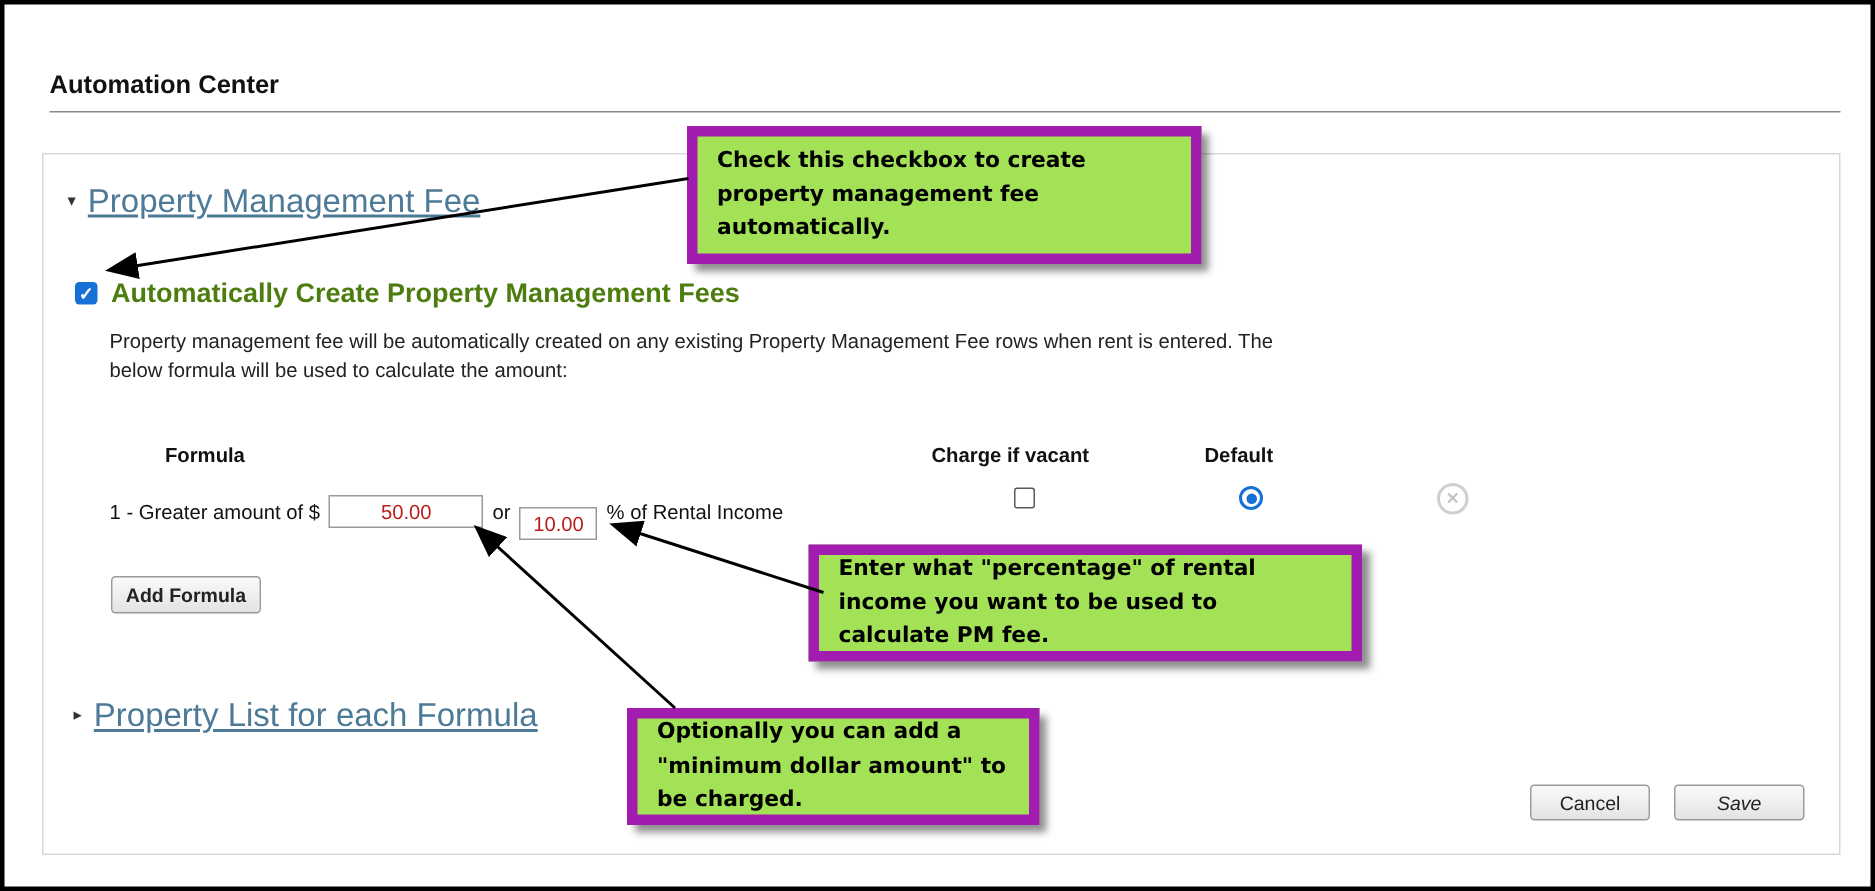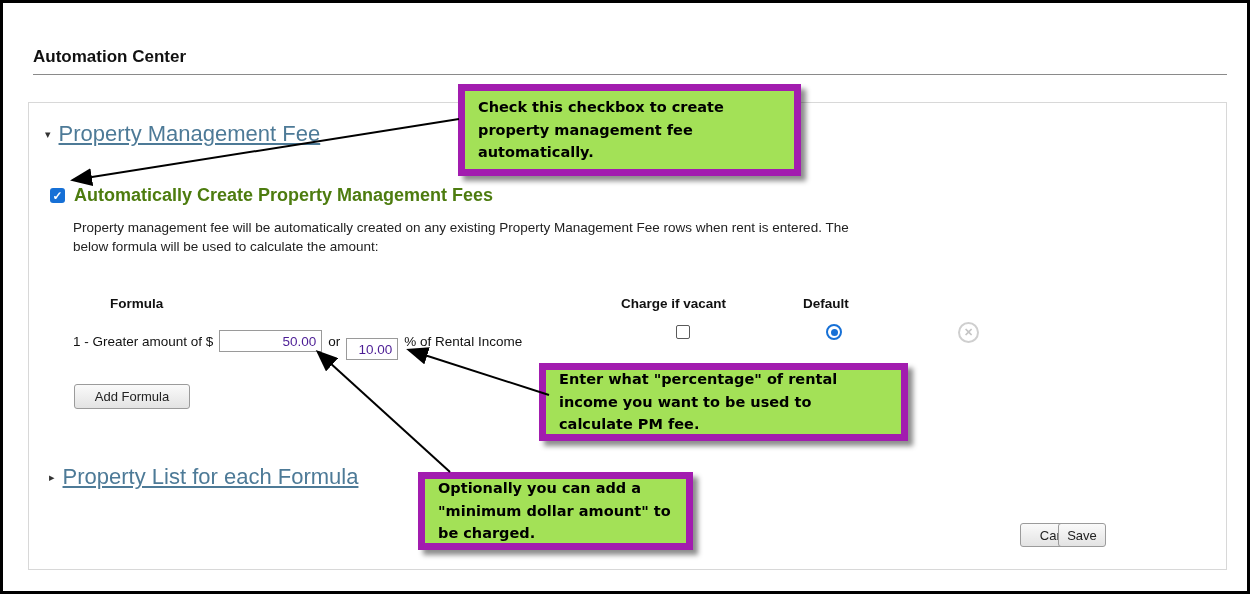--- a/index.html
+++ b/index.html
@@ -110,23 +110,23 @@
     align-items: center;
     gap: 6px;
     font-size: 13.5px;
     color: #111;
   }
   .amt-input {
     height: 22px;
     border: 1px solid #9a9a9a;
     font-family: "Liberation Sans", sans-serif;
     font-size: 13.5px;
-    text-align: right;
+    text-align: center;
     padding: 0 5px;
-    color: #4c1d95;
+    color: #b91c1c;
     background: #fff;
   }
   #min-input { width: 103px; }
   #pct-input { width: 52px; margin-top: 16px; }
 
   .checkbox-empty {
     position: absolute;
     left: 673px; top: 322px;
     width: 14px; height: 14px;
     border: 1.6px solid #5a5a5a;
@@ -174,23 +174,23 @@
     font-size: 13px;
     color: #222;
     background: linear-gradient(#fafafa, #e3e3e3);
     border: 1px solid #9b9b9b;
     border-radius: 3px;
     cursor: pointer;
     display: flex;
     align-items: center;
     justify-content: center;
   }
-  #add-formula { left: 71px; top: 381px; width: 116px; height: 25px; }
+  #add-formula { left: 71px; top: 381px; width: 100px; height: 25px; font-weight: bold; }
   #cancel-btn  { left: 1017px; top: 520px; width: 80px; height: 24px; }
-  #save-btn    { left: 1055px; top: 520px; width: 48px; height: 24px; }
+  #save-btn    { left: 1113px; top: 520px; width: 87px; height: 24px; font-style: italic; }
 
   
   .callout {
     position: absolute;
     background: #a3e157;
     border: 7px solid #a21caf;
     box-shadow: 5px 5px 5px rgba(0,0,0,0.45);
     display: flex;
     align-items: center;
     padding: 8px 13px;

